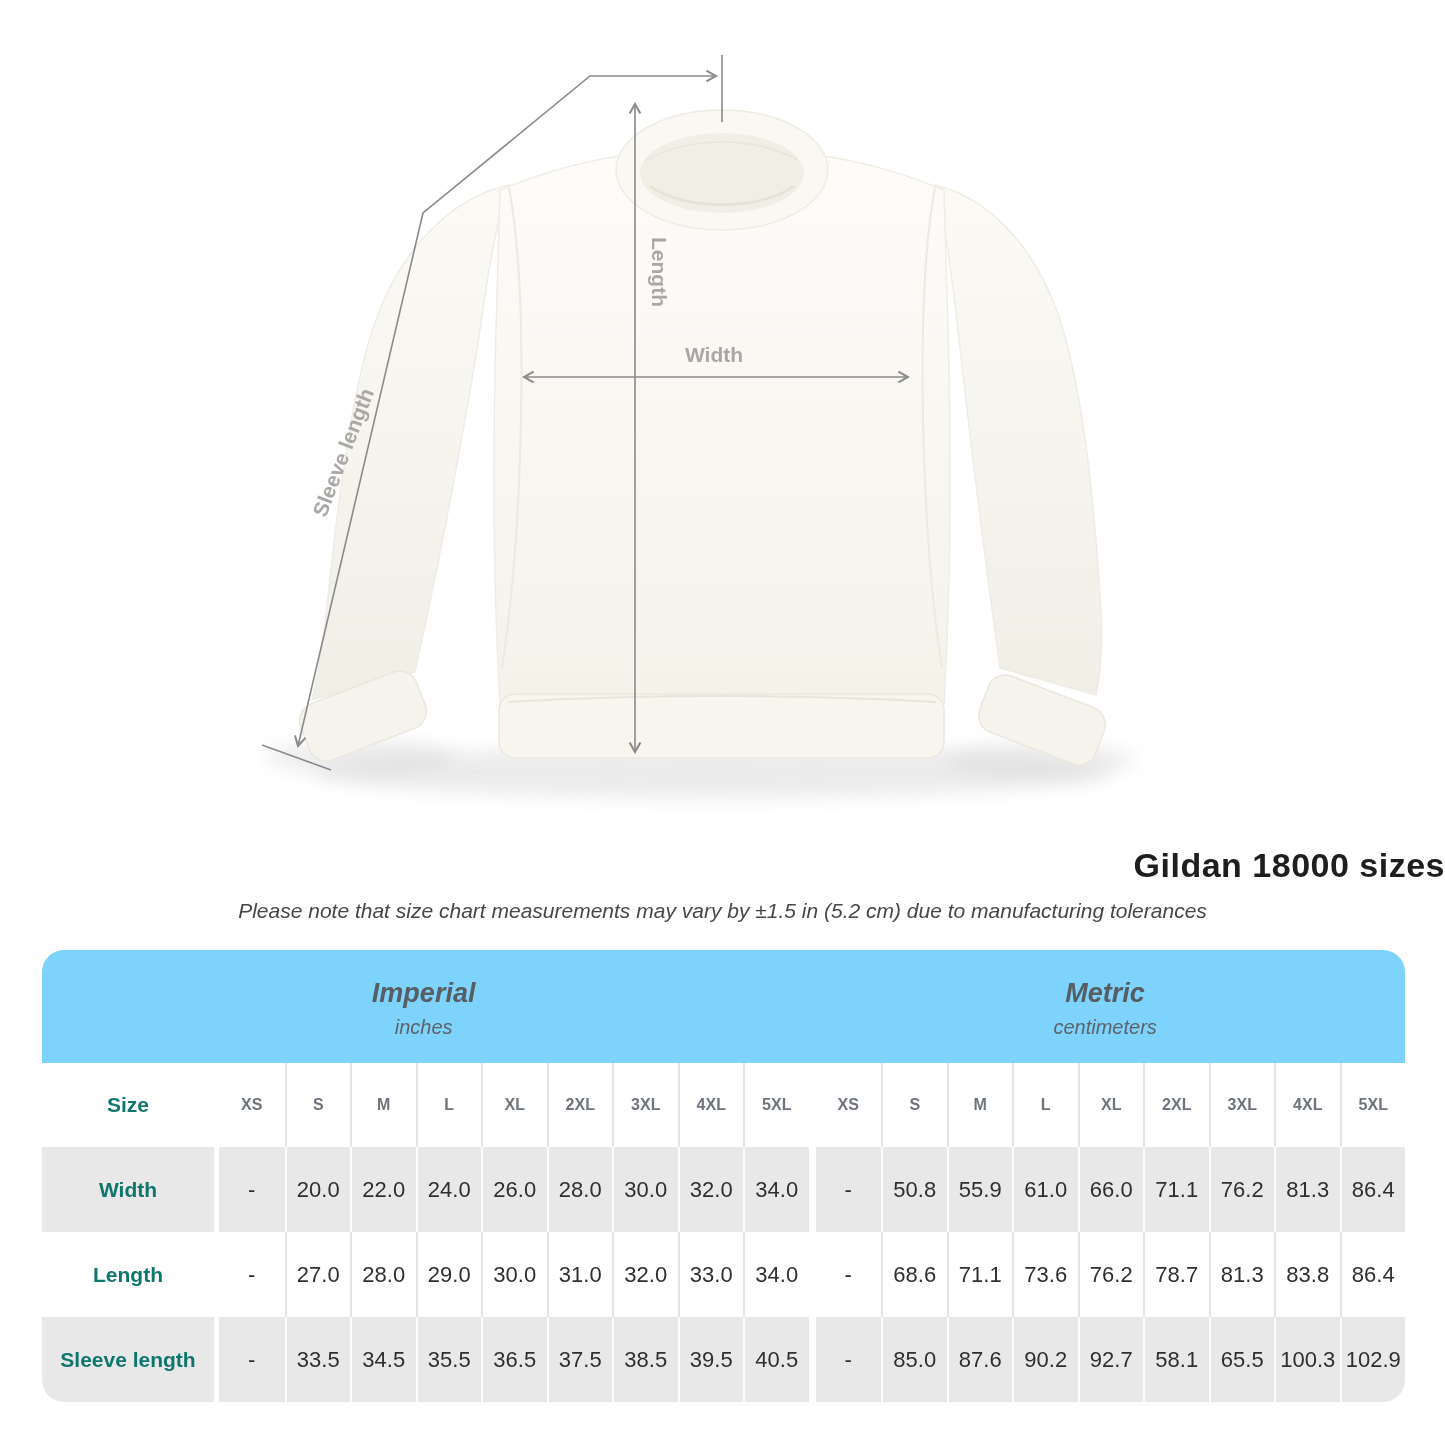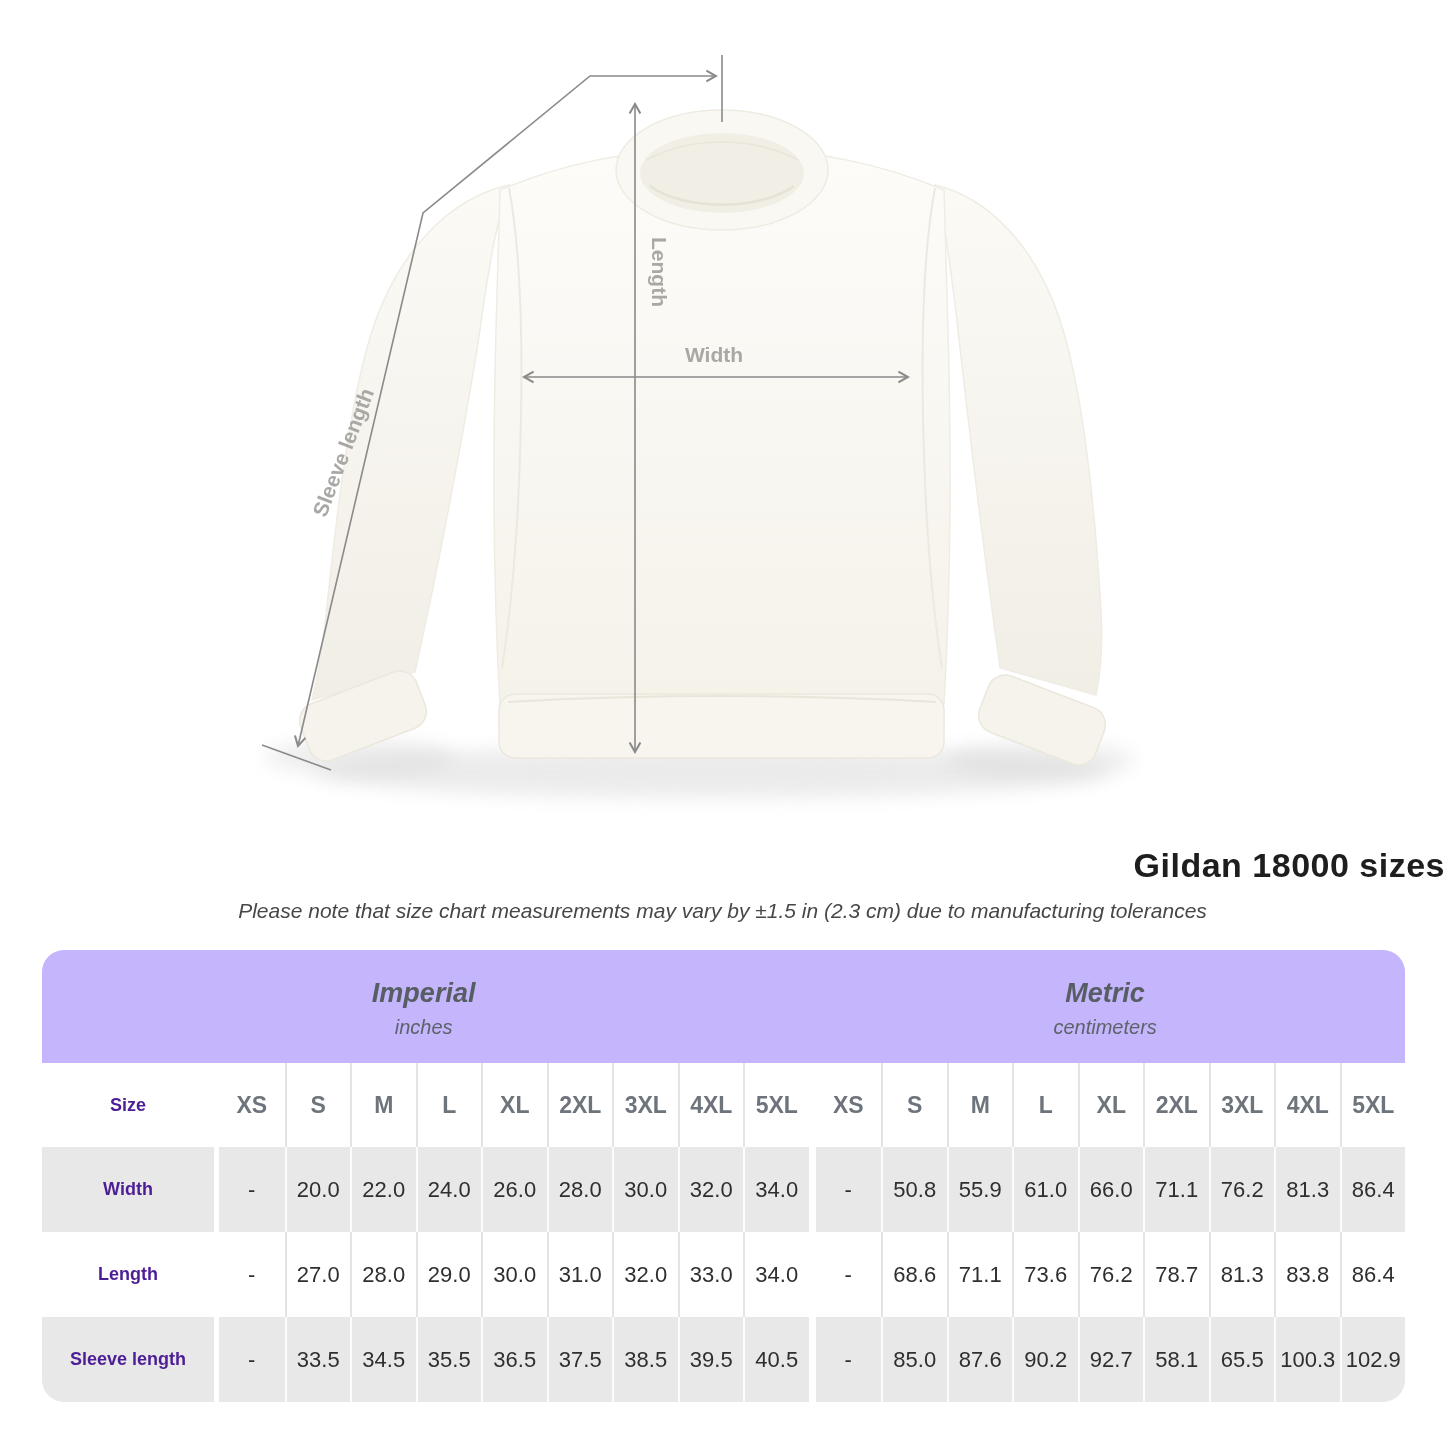--- a/index.html
+++ b/index.html
@@ -17,42 +17,42 @@
   }
   .subtitle {
     position:absolute; left:0; top:899px; width:1445px; text-align:center;
     font-size:21px; font-style:italic; color:#474747;
   }
 
   
   .tbl { position:absolute; left:42px; top:950px; width:1363px; }
 
   .band {
-    height:113px; background:#c4b5fd; border-radius:22px 22px 0 0;
+    height:113px; background:#7dd3fc; border-radius:22px 22px 0 0;
     display:flex; overflow:hidden;
   }
   .band .half { display:flex; flex-direction:column; align-items:center; justify-content:center; padding-top:4px; }
   .band .half.left  { width:56%; }
   .band .half.right { width:44%; }
   .uh-name { font-size:27px; font-weight:bold; font-style:italic; color:#565d63; }
   .uh-sub  { font-size:20px; font-style:italic; color:#5d6368; margin-top:7px; }
 
   .grid-row {
     display:grid;
     grid-template-columns:172px 5px repeat(9,1fr) 7px repeat(9,1fr);
   }
   .grid-row .cell {
     display:flex; align-items:center; justify-content:center;
     height:85px; background:#ffffff;
   }
   .row-size .cell { height:84px; }
   .sep { background:transparent; }
 
-  .lab { font-size:18px; font-weight:bold; color:#4c1d95; }
-  .szh { font-size:23px; font-weight:bold; color:#6e747b; }
+  .lab { font-size:21px; font-weight:bold; color:#0f766e; }
+  .szh { font-size:16px; font-weight:bold; color:#6e747b; }
   .val { font-size:22px; color:#2f2f2f; }
 
   
   .row-white .d + .d { border-left:2px solid #e4e4e4; }
   .row-gray  .d + .d { border-left:2px solid rgba(255,255,255,0.85); }
 
   .row-gray .cell { background:#e9e8e8; }
 
   .row-sleeve .lab   { border-radius:0 0 0 22px; }
   .row-sleeve .lastc { border-radius:0 0 22px 0; }
@@ -132,21 +132,21 @@
     </g>
 
     <g font-family="Liberation Sans, sans-serif" font-size="21" font-weight="bold" fill="#aaa8a5">
       <text transform="translate(652,237) rotate(90)" text-anchor="start">Length</text>
       <text x="714" y="362" text-anchor="middle">Width</text>
       <text transform="translate(350,455) rotate(-69)" text-anchor="middle">Sleeve length</text>
     </g>
   </svg>
 
   <div class="title">Gildan 18000 sizes</div>
-  <div class="subtitle">Please note that size chart measurements may vary by ±1.5 in (2.3 cm) due to manufacturing tolerances</div>
+  <div class="subtitle">Please note that size chart measurements may vary by ±1.5 in (5.2 cm) due to manufacturing tolerances</div>
 
   <div class="tbl">
 
     <div class="band">
       <div class="half left">
         <div class="uh-name">Imperial</div>
         <div class="uh-sub">inches</div>
       </div>
       <div class="half right">
         <div class="uh-name">Metric</div>

